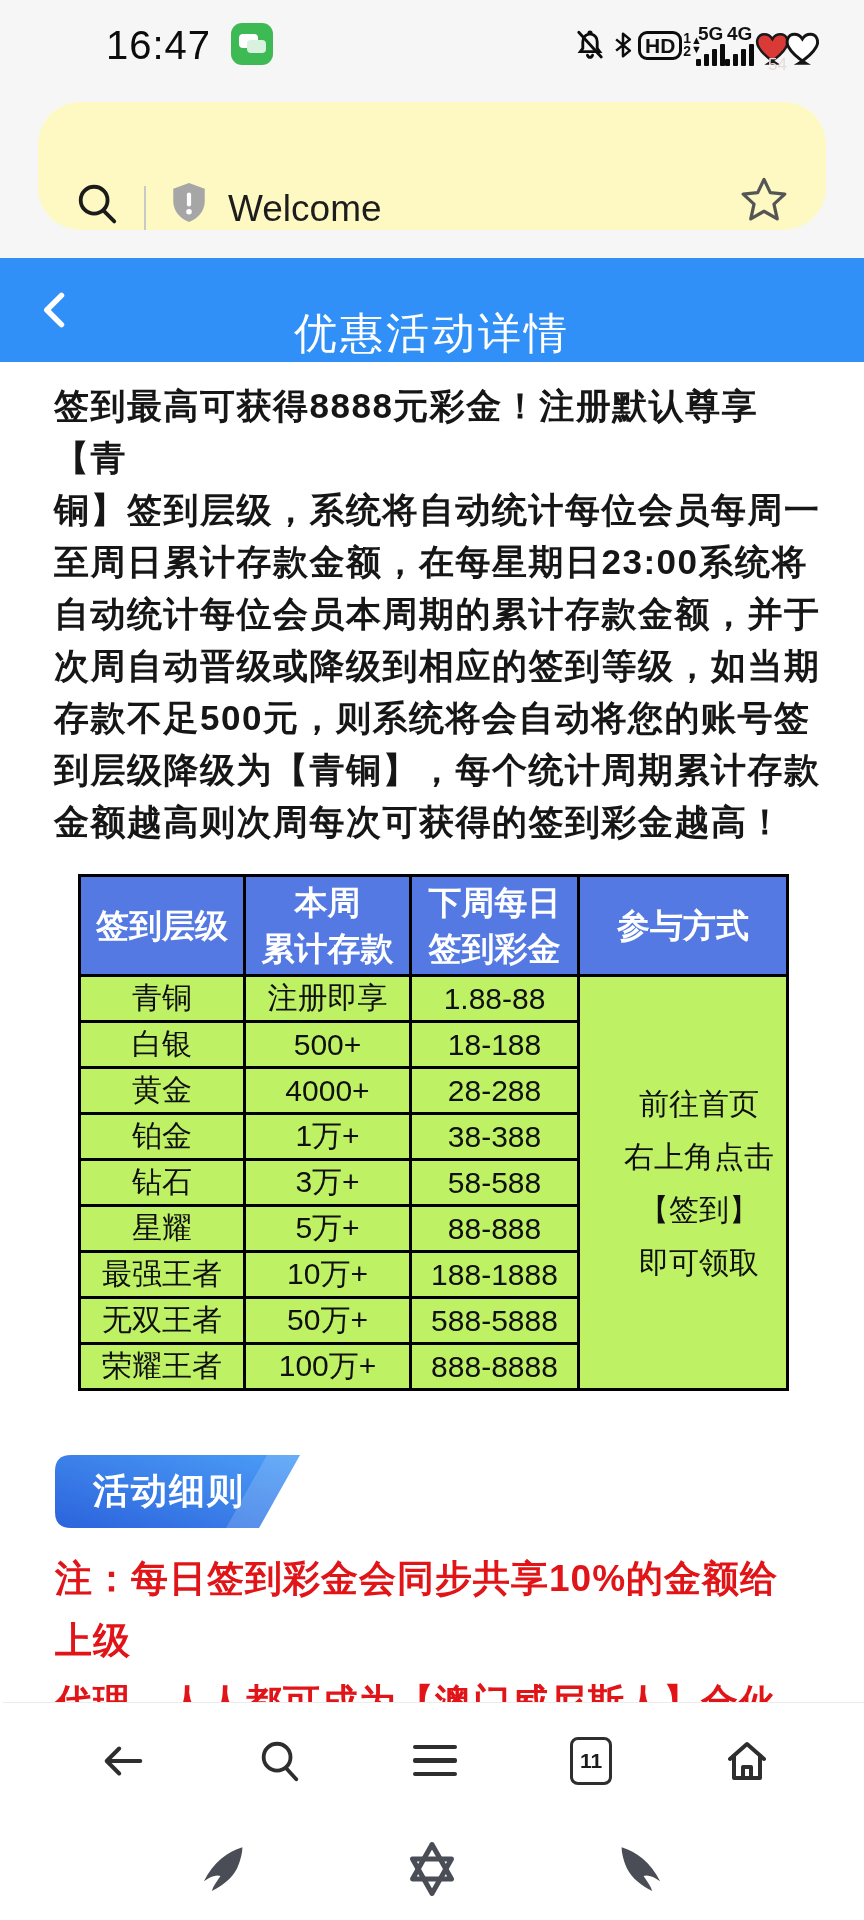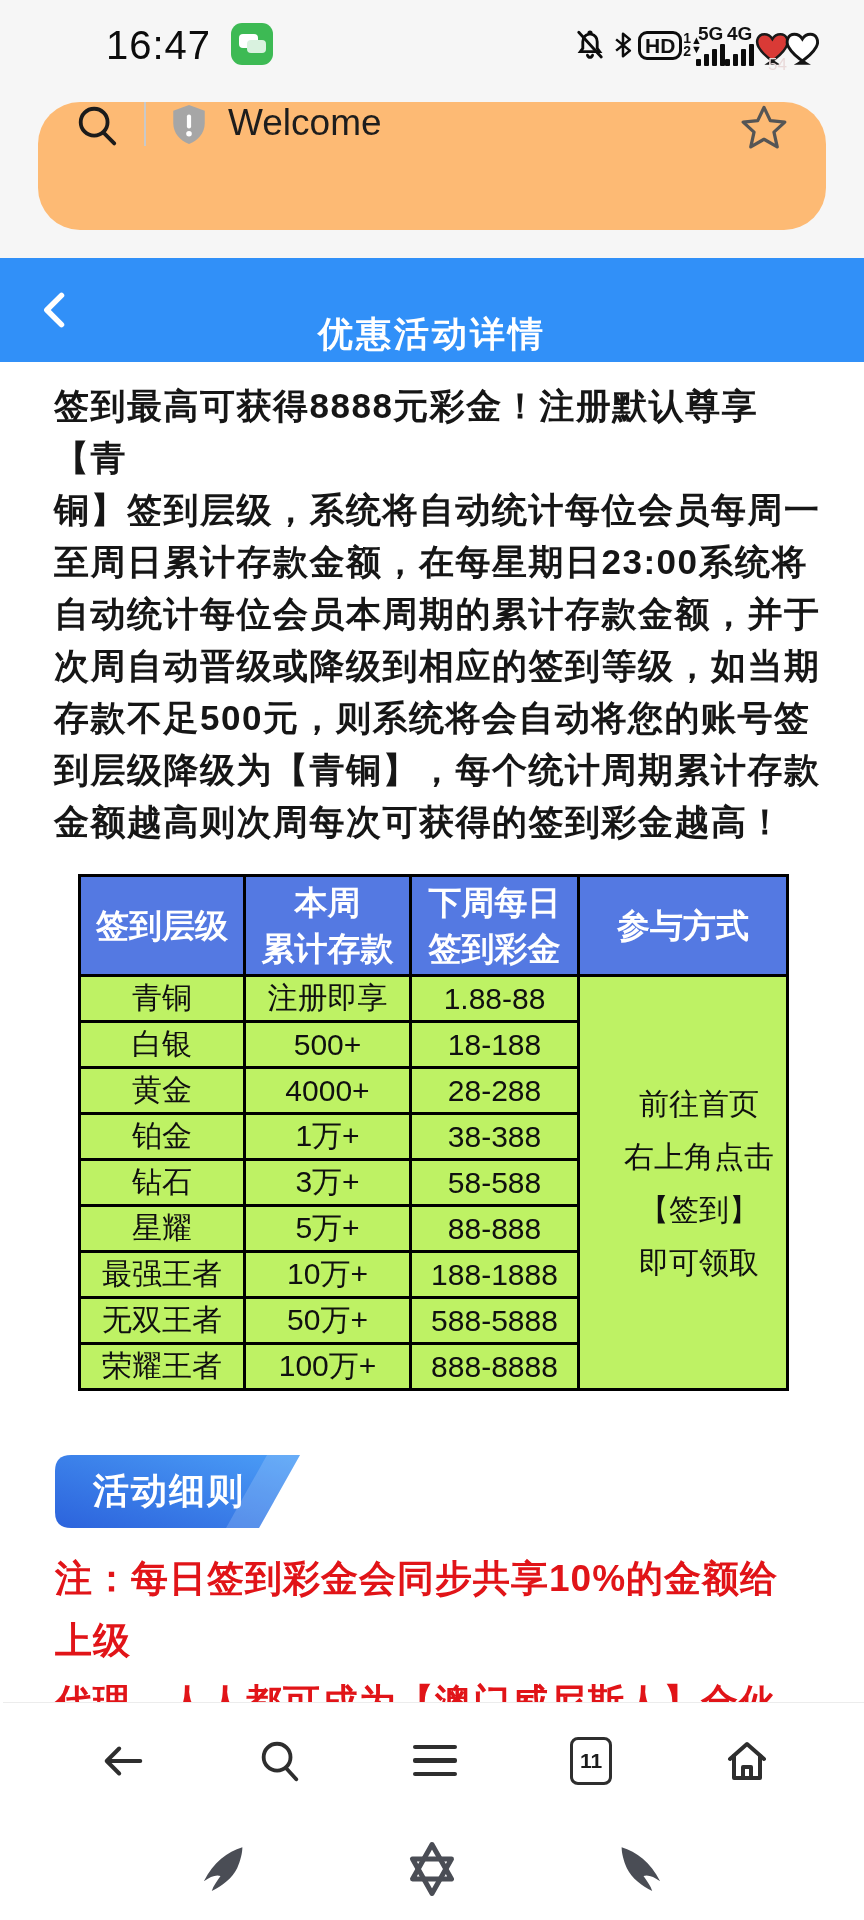--- a/index.html
+++ b/index.html
@@ -30,31 +30,31 @@
   .sig{display:flex;flex-direction:column;align-items:flex-start;}
   .sig-label{font-size:19px;font-weight:700;line-height:1;margin-left:2px;}
   .bars{display:flex;align-items:flex-end;gap:3px;height:22px;margin-top:1px;}
   .bars i{display:block;width:5px;background:#0c0c0c;border-radius:1px;}
   .hearts{position:relative;display:flex;align-items:center;width:76px;height:44px;}
   .hearts svg{position:absolute;top:4px;}
   .heart-pct{position:absolute;left:14px;top:12px;font-size:17px;font-weight:400;color:#e9dada;z-index:3;margin-top:20px;}
 
   
   #address-bar{position:absolute;left:0;top:90px;width:864px;height:168px;background:#f6f6f6;}
-  .url-pill{position:absolute;left:38px;top:12px;width:788px;height:128px;background:#fdba74;border-radius:42px;
-    display:flex;align-items:flex-start;padding:0 36px;}
+  .url-pill{position:absolute;left:38px;top:12px;width:788px;height:128px;background:#fef9c3;border-radius:42px;
+    display:flex;align-items:flex-end;padding:0 36px;}
   .url-divider{width:2px;height:44px;background:#c9c9c9;margin:0 22px 0 24px;}
   .url-text{font-size:37px;color:#1d1d1d;font-weight:500;margin-left:18px;flex:1;}
   .star-wrap{margin-left:auto;}
 
   
   #page-header{position:absolute;left:0;top:258px;width:864px;height:104px;background:var(--header-blue);
     display:flex;align-items:center;justify-content:center;}
   .back-btn{position:absolute;left:34px;top:0;height:104px;display:flex;align-items:center;}
-  .page-title{color:#fff;font-size:35px;font-weight:700;letter-spacing:3px;margin-top:48px;}
+  .page-title{color:#fff;font-size:43px;font-weight:400;letter-spacing:3px;margin-top:48px;}
 
   
   #content{position:absolute;left:0;top:362px;width:864px;height:1340px;background:#fff;overflow:hidden;}
   .intro{margin:18px 38px 0 54px;font-size:35px;font-weight:700;line-height:52px;letter-spacing:1.5px;color:#161616;}
 
   table.levels{border-collapse:collapse;margin:26px 0 0 78px;width:708px;table-layout:fixed;}
   table.levels col.c1{width:165px;} table.levels col.c2{width:166px;}
   table.levels col.c3{width:168px;} table.levels col.c4{width:209px;}
   table.levels th,table.levels td{border:3px solid #000;text-align:center;vertical-align:middle;}
   table.levels th{background:var(--table-header-blue);color:#fff;font-size:33px;font-weight:700;height:100px;line-height:46px;}

